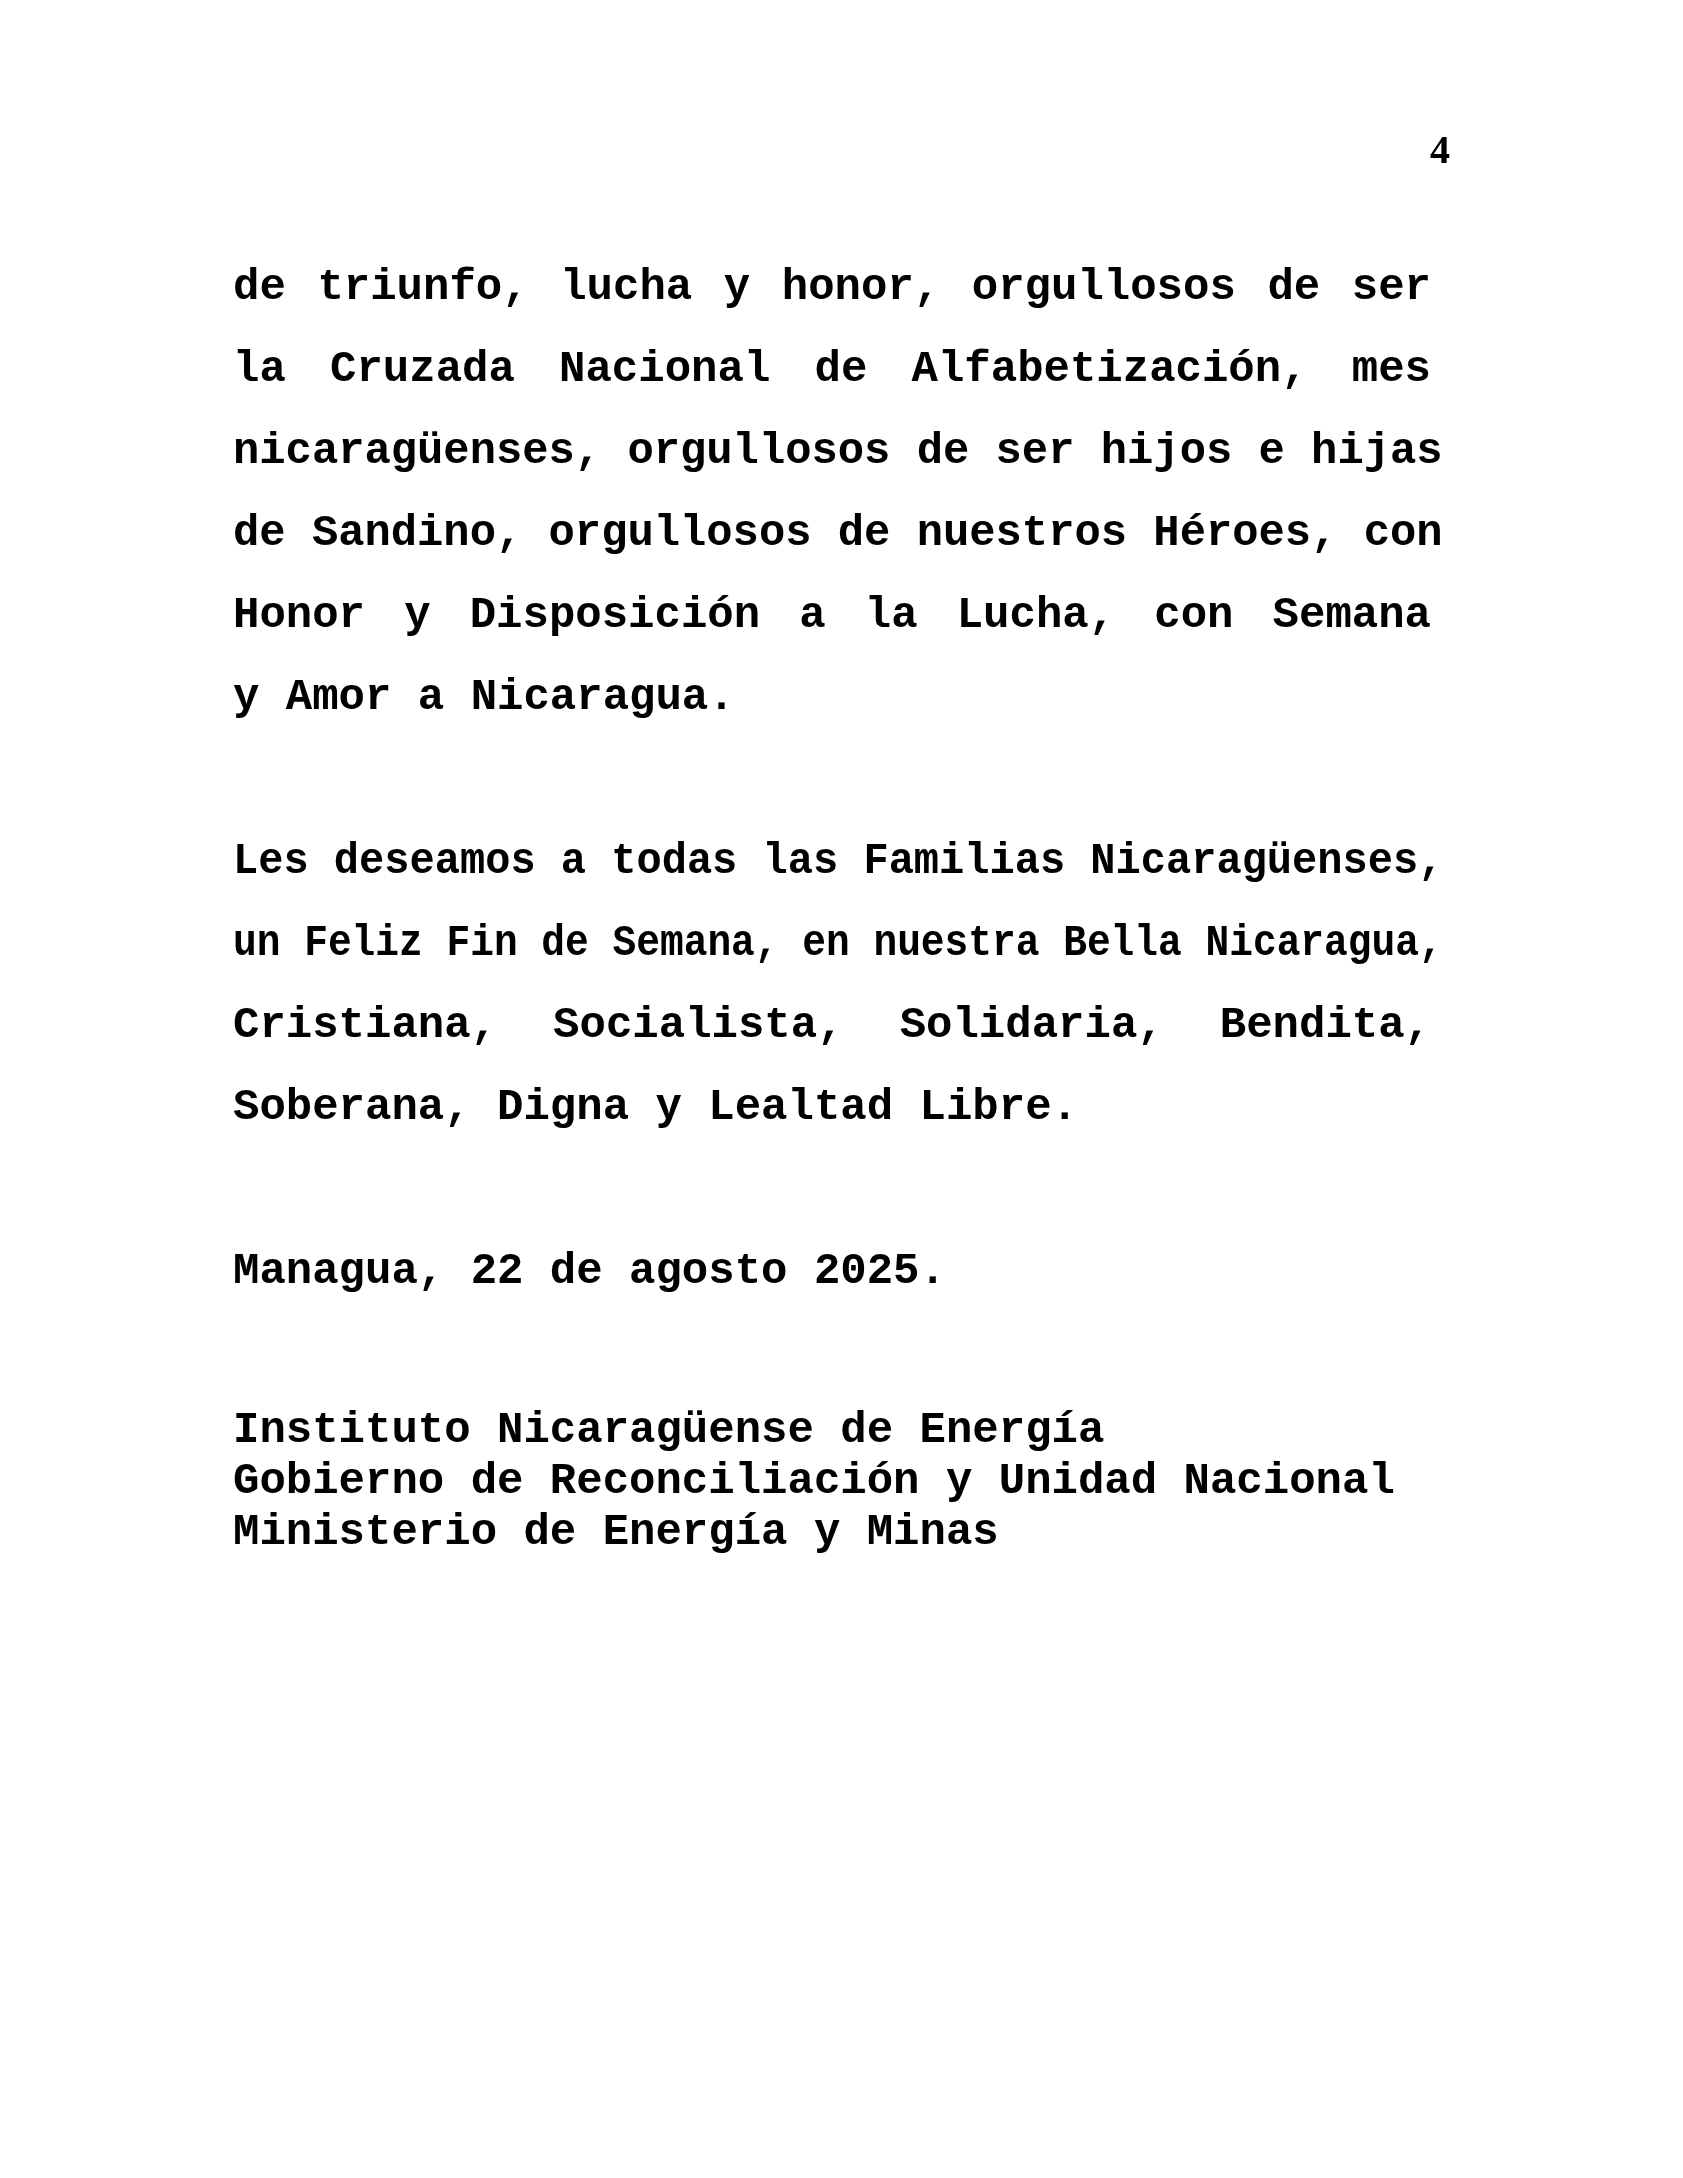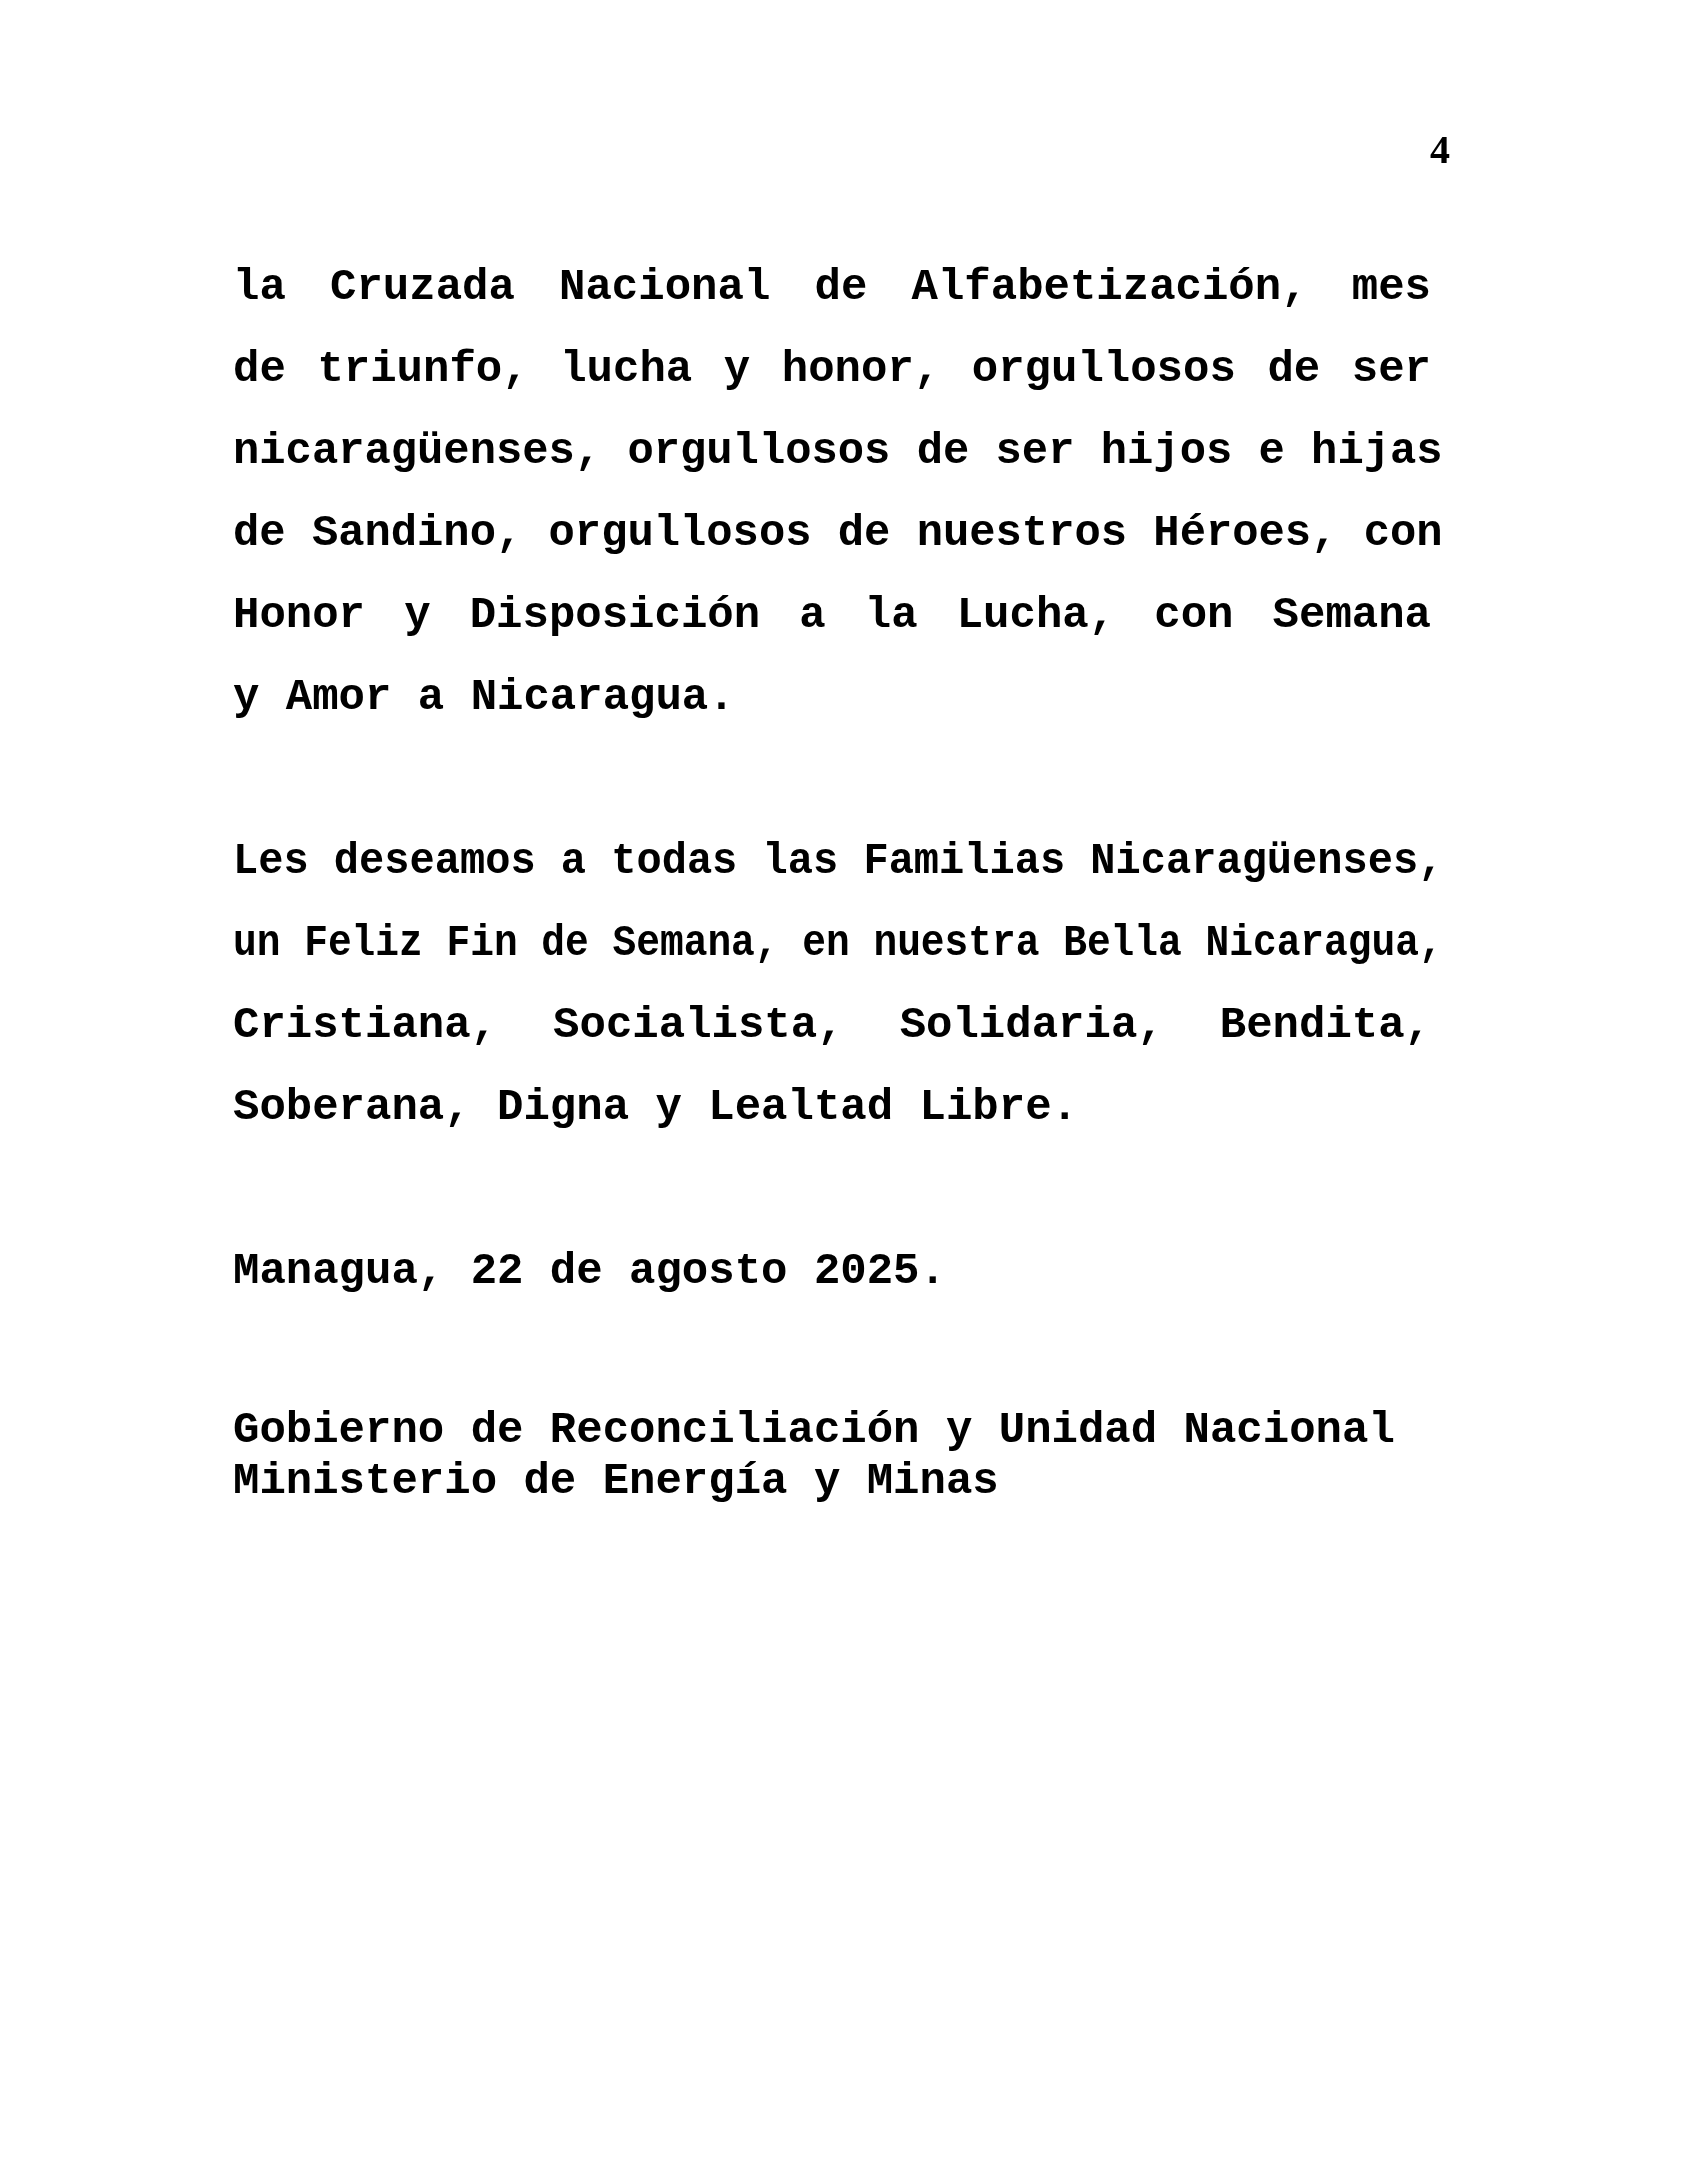--- a/index.html
+++ b/index.html
@@ -58,37 +58,38 @@
 </head>
 <body>
 
 <div class="page">
 
   <div class="page-number">4</div>
 
   <div class="content">
 
     <div class="paragraph">
+      <div class="line fit" style="">de triunfo, lucha y honor, orgullosos de ser</div>
       <div class="line fit" style="">la Cruzada Nacional de Alfabetización, mes</div>
-      <div class="line fit" style="">de triunfo, lucha y honor, orgullosos de ser</div>
       <div class="line fit" style="white-space: nowrap; transform: scaleX(0.995885); transform-origin: 0px 50%; text-align-last: left;">nicaragüenses, orgullosos de ser hijos e hijas</div>
       <div class="line fit" style="white-space: nowrap; transform: scaleX(0.995885); transform-origin: 0px 50%; text-align-last: left;">de Sandino, orgullosos de nuestros Héroes, con</div>
       <div class="line fit" style="">Honor y Disposición a la Lucha, con Semana</div>
       <div class="line last fit" style="">y Amor a Nicaragua.</div>
     </div>
 
     <div class="paragraph para-gap">
       <div class="line fit" style="white-space: nowrap; transform: scaleX(0.955012); transform-origin: 0px 50%; text-align-last: left;">Les deseamos a todas las Familias Nicaragüenses,</div>
       <div class="line fit" style="white-space: nowrap; transform: scaleX(0.898293); transform-origin: 0px 50%; text-align-last: left;">un Feliz Fin de Semana, en nuestra Bella Nicaragua,</div>
       <div class="line fit" style="">Cristiana, Socialista, Solidaria, Bendita,</div>
       <div class="line last fit" style="">Soberana, Digna y Lealtad Libre.</div>
     </div>
 
     <div class="line last fit para-gap" style="">Managua, 22 de agosto 2025.</div>
 
     <div class="signature">
+      <div class="line fit" style="">Instituto Nicaragüense de Energía</div>
       <div class="line fit" style="">Gobierno de Reconciliación y Unidad Nacional</div>
       <div class="line fit" style="">Ministerio de Energía y Minas</div>
     </div>
 
   </div>
 </div>
 
 
 </body></html>

